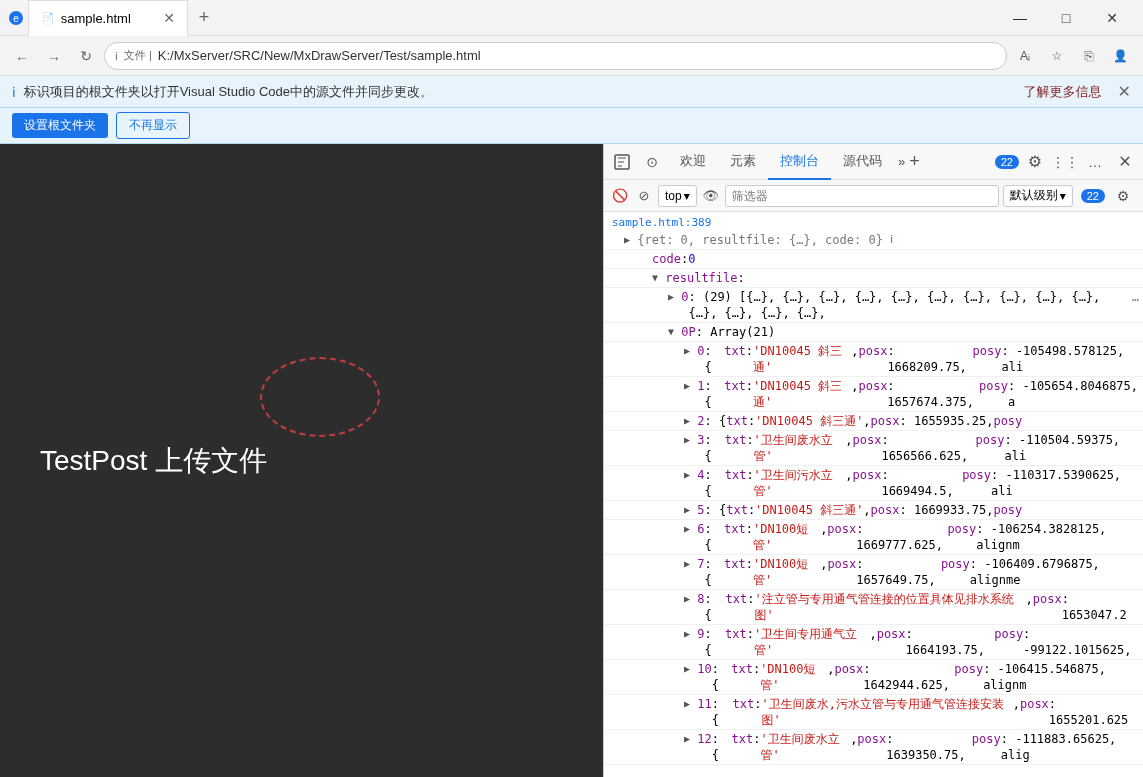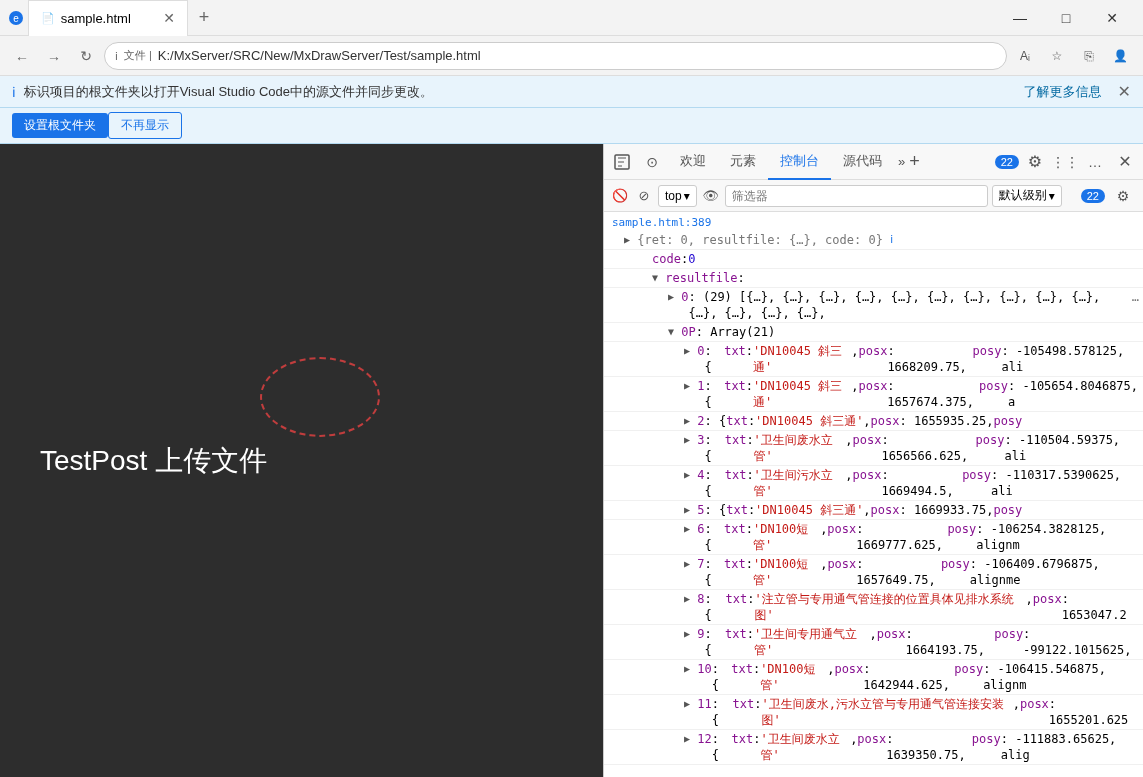--- a/index.html
+++ b/index.html
@@ -26,25 +26,25 @@
     .address-bar { flex: 1; height: 28px; background: #fff; border: 1px solid #ccc; border-radius: 14px; display: flex; align-items: center; padding: 0 10px; gap: 6px; font-size: 13px; }
     .address-icon { color: #666; font-size: 11px; }
     .address-text { color: #333; font-size: 13px; }
     .nav-right-icons { display: flex; align-items: center; gap: 4px; }
     .nav-icon-btn { width: 28px; height: 28px; display: flex; align-items: center; justify-content: center; border-radius: 50%; color: #555; cursor: pointer; font-size: 12px; }
 
     
     .info-banner { background: #e8f4fc; border-bottom: 1px solid #b3d9f0; padding: 6px 12px; display: flex; align-items: center; gap: 8px; font-size: 13px; }
     .info-icon { color: #1a73e8; font-size: 14px; }
     .info-text { color: #333; flex: 1; }
-    .info-link { color: #0369a1; cursor: pointer; text-decoration: none; }
+    .info-link { color: #7f1d1d; cursor: pointer; text-decoration: none; }
     .banner-close { color: #666; cursor: pointer; font-size: 16px; margin-left: 8px; }
 
     
-    .banner-actions { background: #e8f4fc; border-bottom: 1px solid #b3d9f0; padding: 4px 12px; display: flex; align-items: center; gap: 0; }
+    .banner-actions { background: #e8f4fc; border-bottom: 1px solid #b3d9f0; padding: 4px 12px; display: flex; align-items: center; gap: 8px; }
     .banner-btn { background: #1a73e8; color: #fff; border: none; border-radius: 3px; padding: 4px 12px; font-size: 12px; cursor: pointer; }
     .banner-btn.secondary { background: transparent; color: #1a73e8; border: 1px solid #1a73e8; }
 
     
     .main-area { display: flex; flex: 1; overflow: hidden; }
 
     
     .page-content { flex: 1; background: #2d2d2d; display: flex; align-items: center; justify-content: flex-start; padding: 20px 40px; position: relative; overflow: hidden; }
     .page-text { color: #fff; font-size: 28px; font-weight: 500; display: flex; align-items: center; gap: 16px; }
     .circle-dashed { width: 120px; height: 80px; border: 2px dashed #ff4444; border-radius: 50%; position: absolute; left: 260px; top: 40%; transform: translateY(-50%); opacity: 0.7; }
@@ -53,21 +53,21 @@
     .devtools { width: 540px; background: #fff; border-left: 1px solid #ccc; display: flex; flex-direction: column; }
 
     
     .dt-toolbar { height: 36px; background: #f8f8f8; border-bottom: 1px solid #ddd; display: flex; align-items: center; padding: 0 4px; gap: 2px; }
     .dt-icon-btn { width: 28px; height: 28px; display: flex; align-items: center; justify-content: center; border-radius: 3px; color: #555; cursor: pointer; font-size: 14px; }
     .dt-tabs { display: flex; align-items: center; flex: 1; gap: 0; }
     .dt-tab { padding: 0 12px; height: 36px; display: flex; align-items: center; font-size: 13px; color: #555; cursor: pointer; border-bottom: 2px solid transparent; }
     .dt-tab.active { color: #1a73e8; border-bottom: 2px solid #1a73e8; }
     .dt-more { color: #555; font-size: 13px; cursor: pointer; padding: 0 4px; }
     .dt-plus { color: #555; font-size: 18px; cursor: pointer; margin-right: 4px; }
-    .dt-badge { background: #1a73e8; color: #fff; border-radius: 10px; padding: 1px 6px; font-size: 11px; margin-left: 15px; }
+    .dt-badge { background: #1a73e8; color: #fff; border-radius: 10px; padding: 1px 6px; font-size: 11px; margin-left: 4px; }
     .dt-settings { color: #555; cursor: pointer; font-size: 16px; }
     .dt-more-dots { color: #555; cursor: pointer; }
     .dt-close-x { color: #555; cursor: pointer; font-size: 16px; }
 
     
     .dt-console-bar { height: 32px; background: #f8f8f8; border-bottom: 1px solid #ddd; display: flex; align-items: center; padding: 0 6px; gap: 4px; }
     .dt-console-icon { width: 20px; height: 20px; display: flex; align-items: center; justify-content: center; color: #555; font-size: 13px; cursor: pointer; }
     .dt-level-select { display: flex; align-items: center; background: #fff; border: 1px solid #ccc; border-radius: 3px; padding: 0 6px; height: 22px; font-size: 12px; cursor: pointer; gap: 2px; }
     .dt-filter { flex: 1; height: 22px; background: #fff; border: 1px solid #ccc; border-radius: 3px; padding: 0 6px; font-size: 12px; color: #999; }
     .dt-default-select { display: flex; align-items: center; background: #fff; border: 1px solid #ccc; border-radius: 3px; padding: 0 6px; height: 22px; font-size: 12px; cursor: pointer; gap: 2px; }

